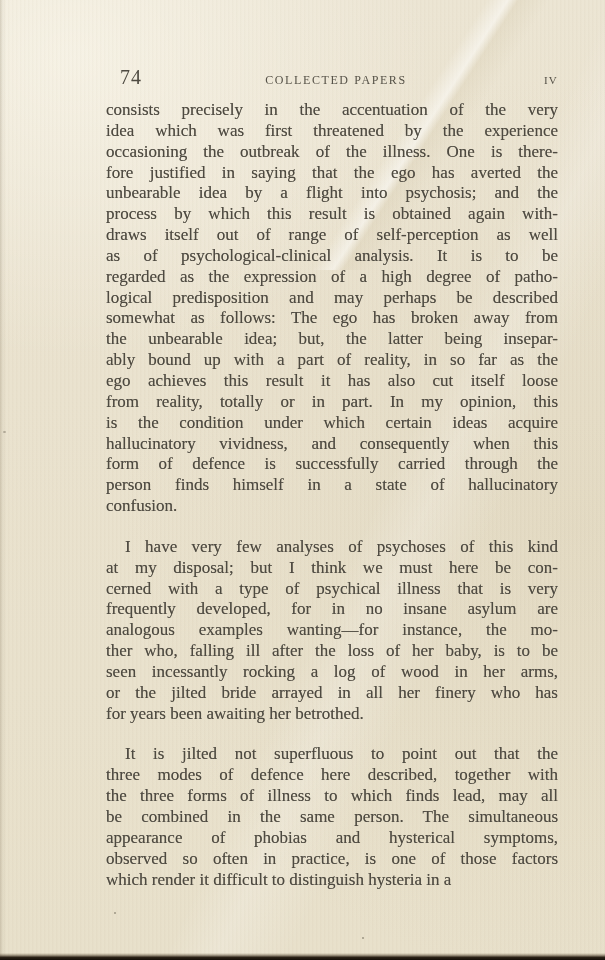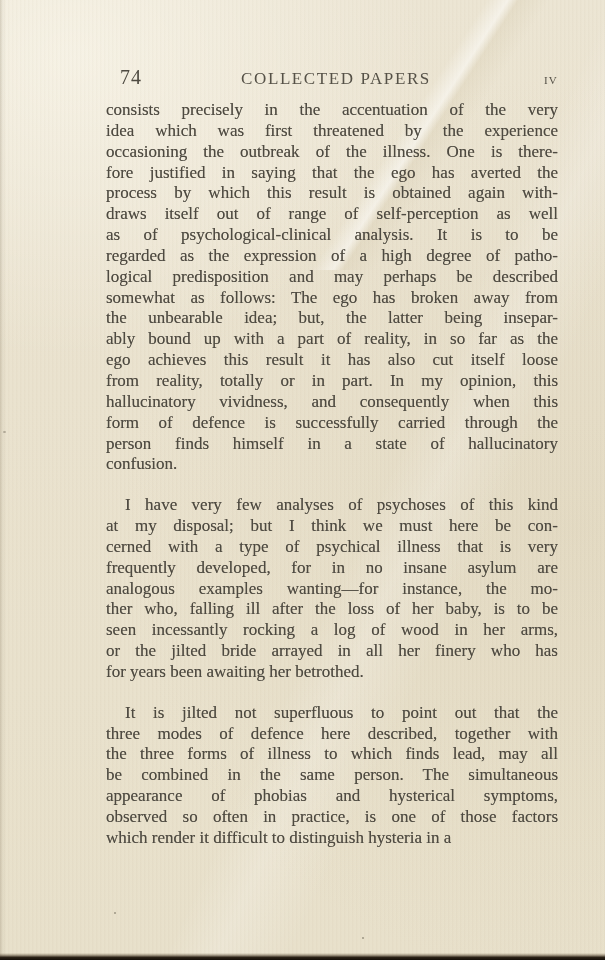--- a/index.html
+++ b/index.html
@@ -52,21 +52,21 @@
     justify-content: space-between;
     align-items: baseline;
     color: #4f4b42;
   }
   .pagenum {
     font-size: 20px;
     letter-spacing: 1px;
     transform: translateX(14px);
   }
   .running-title {
-    font-size: 17px;
+    font-size: 12px;
     letter-spacing: 1.6px;
     color: #555147;
   }
   .section-numeral {
     font-size: 11px;
     letter-spacing: 1.2px;
     color: #555147;
   }
   .body-text {
     position: absolute;
@@ -108,30 +108,32 @@
     <span class="running-title">COLLECTED PAPERS</span>
     <span class="section-numeral">IV</span>
   </div>
 
   <div class="body-text">
       <div class="par">
         <div class="line">consists precisely in the accentuation of the very</div>
         <div class="line">idea which was first threatened by the experience</div>
         <div class="line">occasioning the outbreak of the illness. One is there-</div>
         <div class="line">fore justified in saying that the ego has averted the</div>
+        <div class="line">unbearable idea by a flight into psychosis; and the</div>
         <div class="line">process by which this result is obtained again with-</div>
         <div class="line">draws itself out of range of self-perception as well</div>
         <div class="line">as of psychological-clinical analysis. It is to be</div>
         <div class="line">regarded as the expression of a high degree of patho-</div>
         <div class="line">logical predisposition and may perhaps be described</div>
         <div class="line">somewhat as follows: The ego has broken away from</div>
         <div class="line">the unbearable idea; but, the latter being insepar-</div>
         <div class="line">ably bound up with a part of reality, in so far as the</div>
         <div class="line">ego achieves this result it has also cut itself loose</div>
         <div class="line">from reality, totally or in part. In my opinion, this</div>
+        <div class="line">is the condition under which certain ideas acquire</div>
         <div class="line">hallucinatory vividness, and consequently when this</div>
         <div class="line">form of defence is successfully carried through the</div>
         <div class="line">person finds himself in a state of hallucinatory</div>
         <div class="line par-end">confusion.</div>
       </div>
       <div class="par indented">
         <div class="line">I have very few analyses of psychoses of this kind</div>
         <div class="line">at my disposal; but I think we must here be con-</div>
         <div class="line">cerned with a type of psychical illness that is very</div>
         <div class="line">frequently developed, for in no insane asylum are</div>

